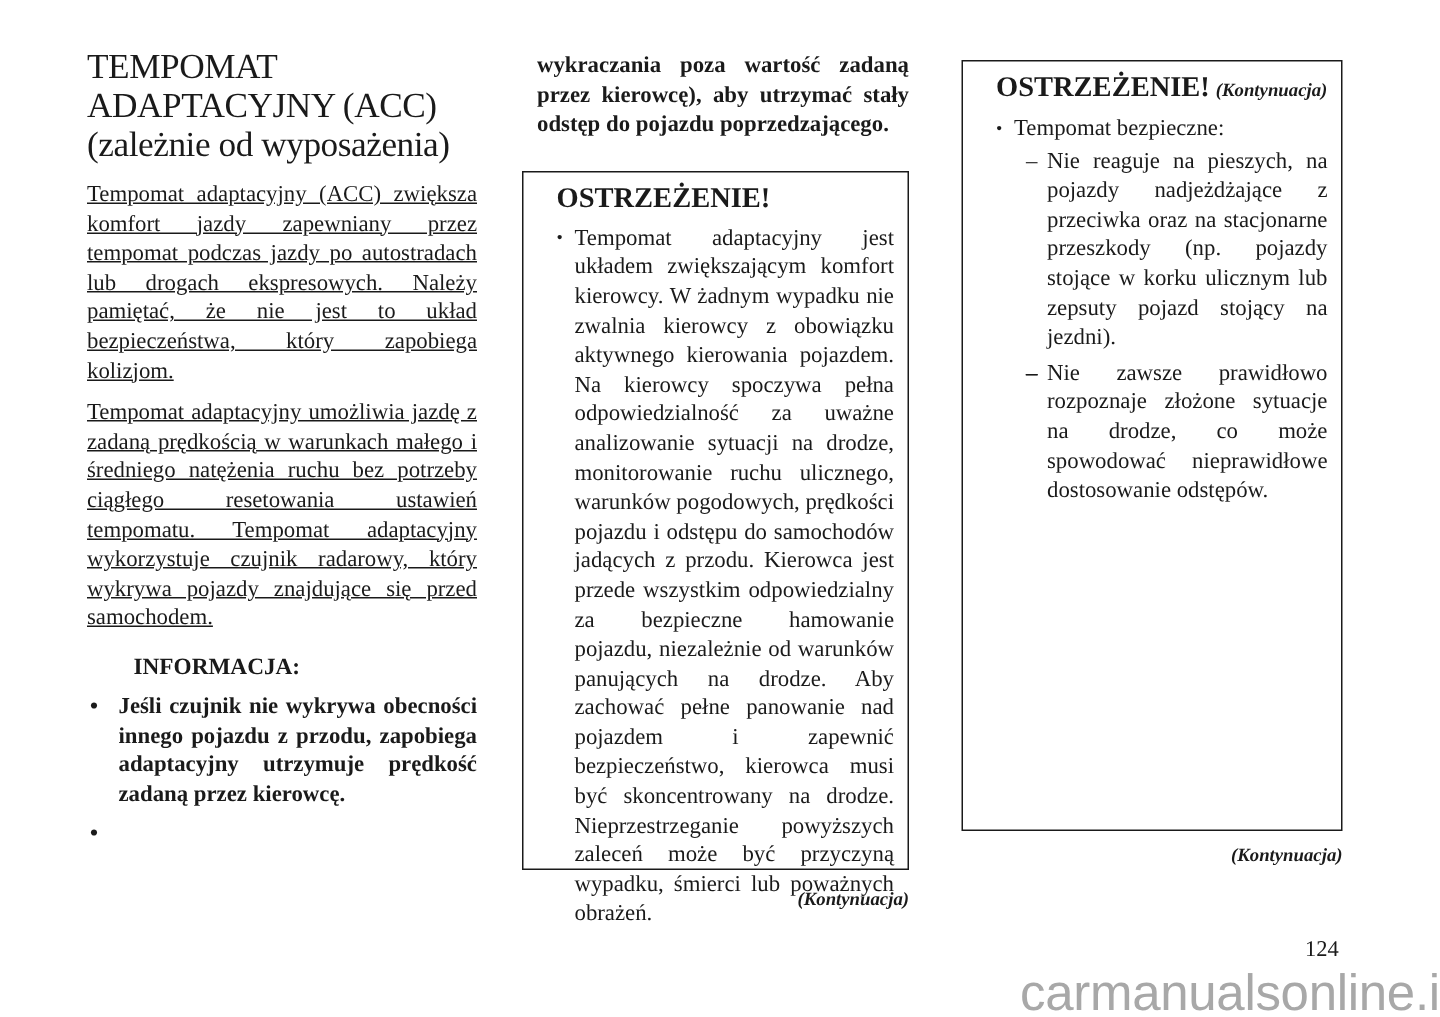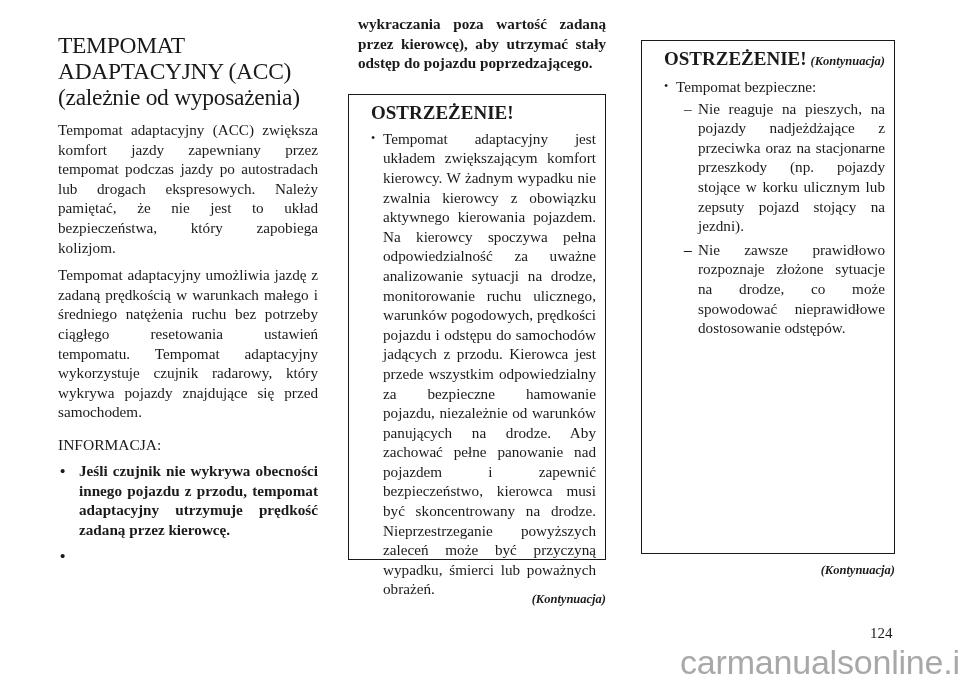--- a/index.html
+++ b/index.html
@@ -2,27 +2,27 @@
 <html><head>
 <meta charset="utf-8">
 <style>
   html, body { margin: 0; padding: 0; }
   body {
     width: 960px; height: 678px; background: #ffffff; position: relative; overflow: hidden;
     font-family: "Liberation Serif", "DejaVu Serif", serif; color: #1a1a1a;
   }
   .col { position: absolute; }
   #col1 { left: 58px; top: 32px; width: 260px; }
-  #col2 { left: 348px; top: 14px; width: 258px; }
+  #col2 { left: 348px; top: 34px; width: 258px; }
   #col3 { left: 641px; top: 40px; width: 254px; }
 
   .h1 { font-weight: normal; font-size: 23.5px; line-height: 26px; letter-spacing: -0.3px; margin: 0; }
-  p.body { font-size: 15.2px; line-height: 19.6px; margin: 0; text-align: justify; }
+  p.body { font-size: 15.2px; line-height: 19.6px; margin: 0; text-align: justify; text-decoration: underline; }
   p.body.gap { margin-top: 8px; }
-  .info-h { font-weight: normal; font-size: 15.5px; margin-top: 13px; line-height: 20px; }
+  .info-h { font-weight: bold; font-size: 15.5px; margin-top: 13px; line-height: 20px; margin-left: 31px; }
   .bold-bullets { list-style: none; margin: 6px 0 0 0; padding: 0; }
   .bold-bullets li { position: relative; font-weight: bold; font-size: 15.2px; line-height: 19.6px; text-align: justify; padding-left: 21px; margin-bottom: 7px; }
   .bold-bullets li .dot { position: absolute; left: 2px; top: 0; }
 
   .cont-text { font-weight: bold; font-size: 15.2px; line-height: 19.6px; text-align: justify; margin: 0 0 0 10px; }
 
   .box { border: 1.5px solid #1a1a1a; box-sizing: border-box; padding: 6px 9px 8px 22px; }
   #box1 { margin-top: 21px; height: 466px; }
   #box2 { height: 514px; }
   .box-title { font-weight: bold; font-size: 19px; line-height: 24px; margin: 0 0 4px 0; }
@@ -47,21 +47,21 @@
 <div class="col" id="col1">
   <h1 class="h1">
     <span>TEMPOMAT</span><br>
     <span>ADAPTACYJNY (ACC)</span><br>
     <span>(zależnie od wyposażenia)</span>
   </h1>
   <p class="body" style="margin-top:10px">Tempomat adaptacyjny (ACC) zwiększa komfort jazdy zapewniany przez tempomat podczas jazdy po autostradach lub drogach ekspresowych. Należy pamiętać, że nie jest to układ bezpieczeństwa, który zapobiega kolizjom.</p>
   <p class="body gap">Tempomat adaptacyjny umożliwia jazdę z zadaną prędkością w warunkach małego i średniego natężenia ruchu bez potrzeby ciągłego resetowania ustawień tempomatu. Tempomat adaptacyjny wykorzystuje czujnik radarowy, który wykrywa pojazdy znajdujące się przed samochodem.</p>
   <div class="info-h">INFORMACJA:</div>
   <ul class="bold-bullets">
-    <li><span class="dot">•</span><span>Jeśli czujnik nie wykrywa obecności innego pojazdu z przodu, tempomat adaptacyjny utrzymuje prędkość zadaną przez kierowcę.</span></li>
+    <li><span class="dot">•</span><span>Jeśli czujnik nie wykrywa obecności innego pojazdu z przodu, zapobiega adaptacyjny utrzymuje prędkość zadaną przez kierowcę.</span></li>
     <li><span class="dot">•</span></li>
   </ul>
 </div>
 
 <div class="col" id="col2">
   <p class="cont-text">wykraczania poza wartość zadaną przez kierowcę), aby utrzymać stały odstęp do pojazdu poprzedzającego.</p>
   <div class="box" id="box1">
     <div class="box-title">OSTRZEŻENIE!</div>
     <ul class="bl">
       <li><span class="dot">•</span><span>Tempomat adaptacyjny jest układem zwiększającym komfort kierowcy. W żadnym wypadku nie zwalnia kierowcy z obowiązku aktywnego kierowania pojazdem. Na kierowcy spoczywa pełna odpowiedzialność za uważne analizowanie sytuacji na drodze, monitorowanie ruchu ulicznego, warunków pogodowych, prędkości pojazdu i odstępu do samochodów jadących z przodu. Kierowca jest przede wszystkim odpowiedzialny za bezpieczne hamowanie pojazdu, niezależnie od warunków panujących na drodze. Aby zachować pełne panowanie nad pojazdem i zapewnić bezpieczeństwo, kierowca musi być skoncentrowany na drodze. Nieprzestrzeganie powyższych zaleceń może być przyczyną wypadku, śmierci lub poważnych obrażeń.</span></li>

